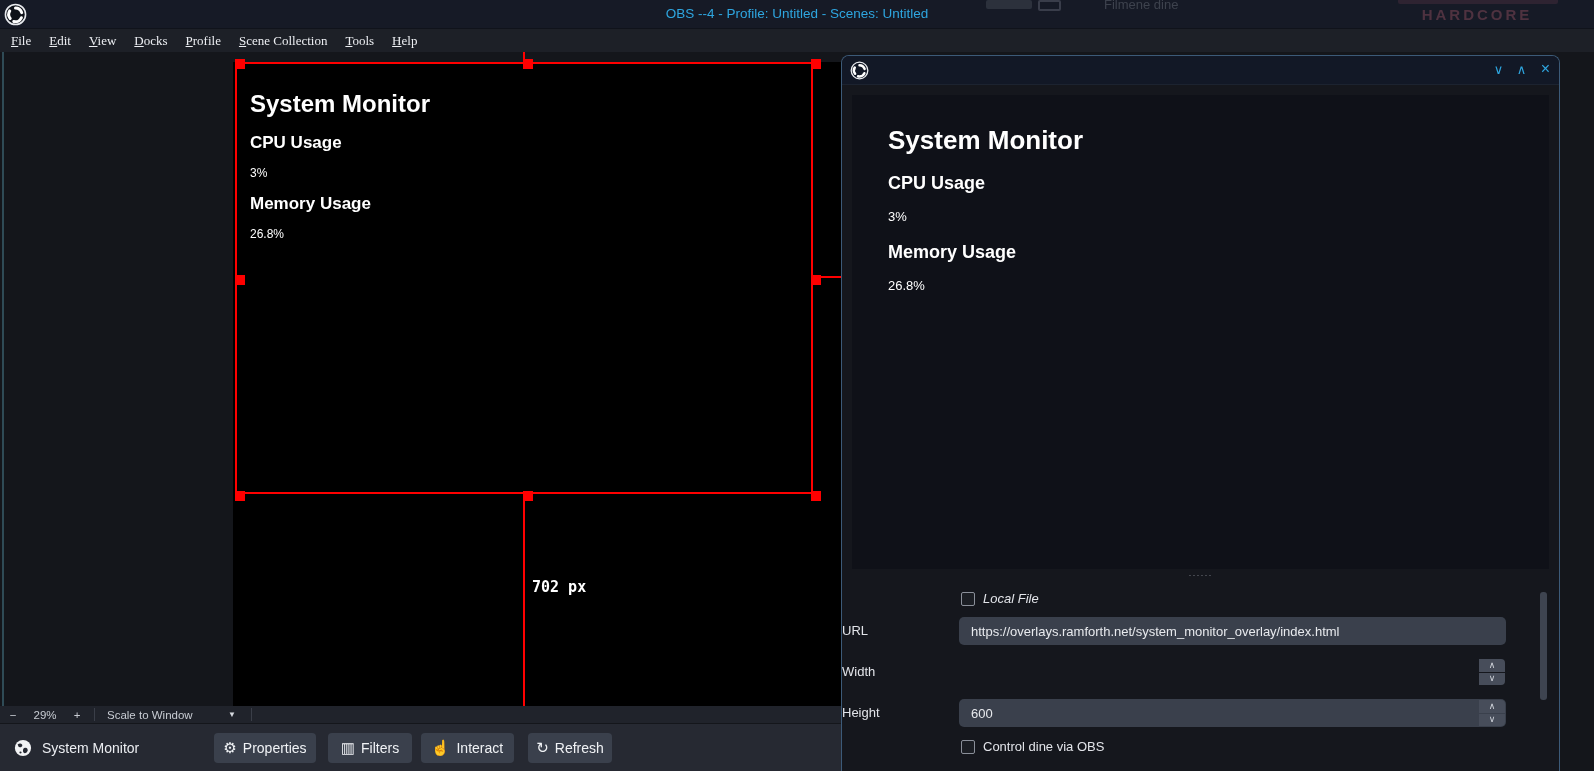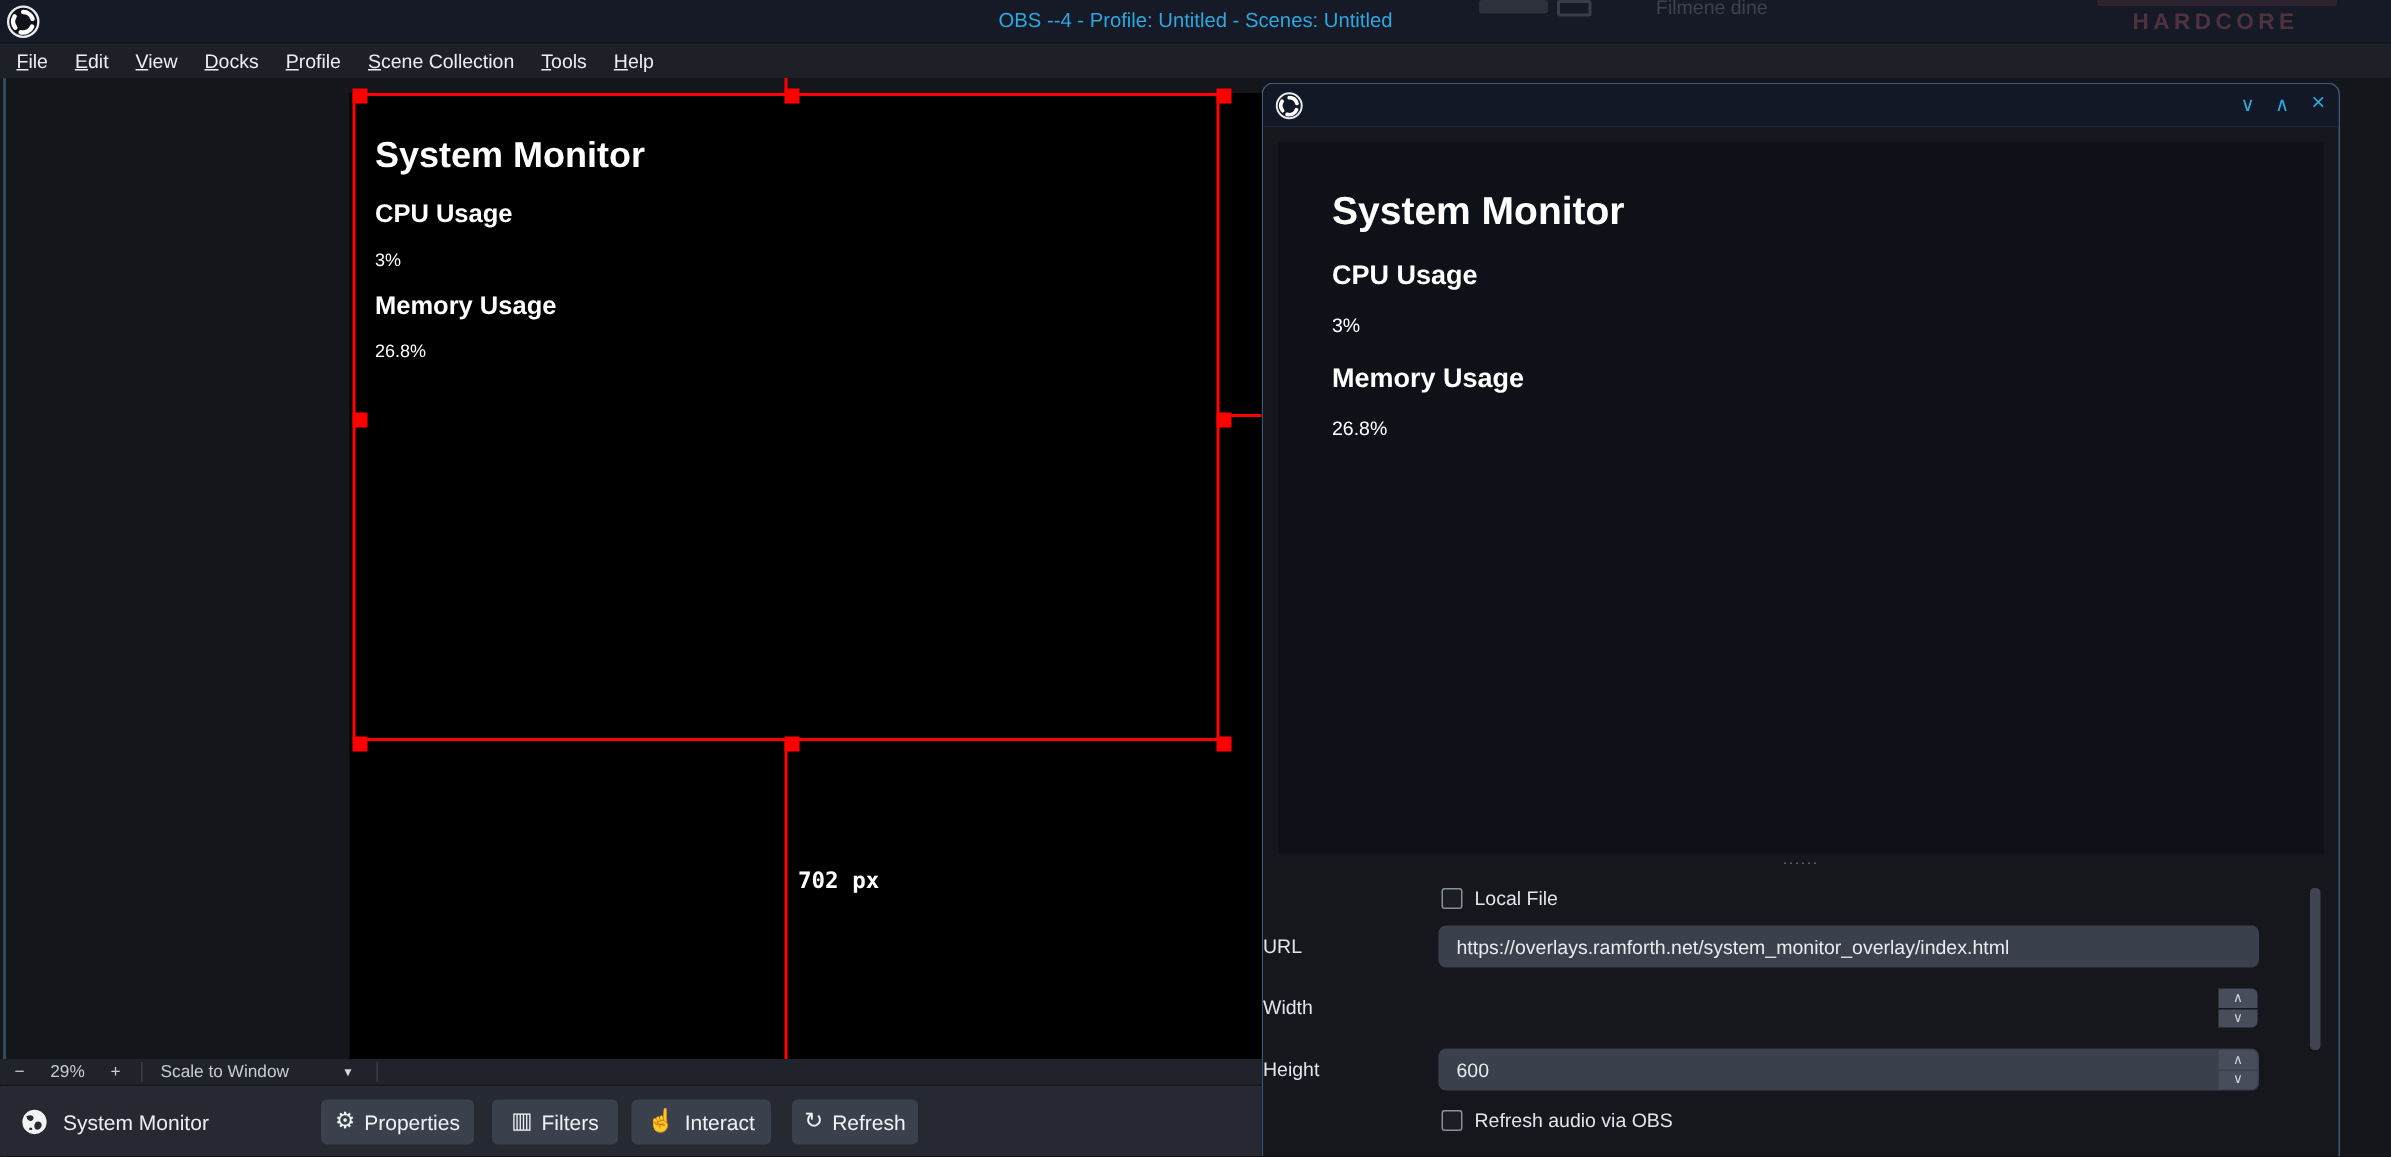--- a/index.html
+++ b/index.html
@@ -21,21 +21,21 @@
   .ghost-filmene { position:absolute; left:1104px; top:-3px; font-size:13px;
                    color:rgba(152,158,170,0.30); }
   .ghost-hardcore-bar { position:absolute; left:1398px; top:-6px; width:160px; height:10px;
                         background:rgba(130,70,92,0.22); border-radius:2px; }
   .ghost-hardcore { position:absolute; left:1392px; top:6px; width:170px; text-align:center;
                     font-size:15px; font-weight:bold; letter-spacing:3px;
                     color:rgba(158,84,100,0.42); }
 
   
   .menubar { position:absolute; left:0; top:29px; width:1594px; height:23px;
-             background:#1d2027; display:flex; align-items:center; padding-left:2px; }
+             background:#1d2027; display:flex; align-items:center; padding-left:2px;font-family:Liberation Serif, serif; }
   .menu-item { display:inline-block; padding:2px 9px; font-size:13px; color:#eceef2; cursor:default; }
   .menu-item::first-letter { text-decoration:underline; }
 
   
   .edge-line { position:absolute; left:2px; top:52px; width:2px; height:719px;
                background:rgba(80,140,160,0.45); }
 
   
   .canvas { position:absolute; left:233px; top:62px; width:608px; height:644px;
             background:#000; }
@@ -105,21 +105,21 @@
   .pv-mem-v { top:183px; font-size:13px; }
 
   .splitter { position:absolute; left:0; width:100%; top:514px; height:14px;
               text-align:center; font-size:9px; letter-spacing:1px; color:#7b8089;
               line-height:10px; cursor:default; }
 
   .checkbox { position:absolute; width:14px; height:14px; background:#1b1e24;
               border:1.5px solid #8a8f99; border-radius:2px; cursor:default; }
   .cb-label { position:absolute; font-size:13px; color:#e2e4e9; }
   .cb-local  { left:119px; top:536px; }
-  .cbl-local { left:141px; top:535px; }
+  .cbl-local { left:141px; top:535px;font-style:italic; }
   .cb-audio  { left:119px; top:684px; }
   .cbl-audio { left:141px; top:683px; }
 
   .form-label { position:absolute; left:0; width:109px; 
                 font-size:13px; color:#e2e4e9; }
   .fl-url{top:567px;} .fl-width{top:608px;} .fl-height{top:649px;}
 
   .field { position:absolute; left:117px; width:547px; height:28px;
            background:#3a404c; border:none; border-radius:5px; color:#e8eaee;
            font-size:13px; padding:0 34px 0 12px; outline:none;
@@ -262,18 +262,18 @@
     </div>
 
     <div class="form-label fl-height">Height</div>
     <input class="field f-height" value="600" style="">
     <div class="spinner sp-height">
       <div class="spin-btn spin-up">∧</div>
       <div class="spin-btn spin-dn">∨</div>
     </div>
 
     <div class="checkbox cb-audio"></div>
-    <div class="cb-label cbl-audio">Refresh audio via OBS</div>
+    <div class="cb-label cbl-audio">Control dine via OBS</div>
 
     <div class="scrollbar"></div>
   </div>
 
 </div>
 
 </body></html>

